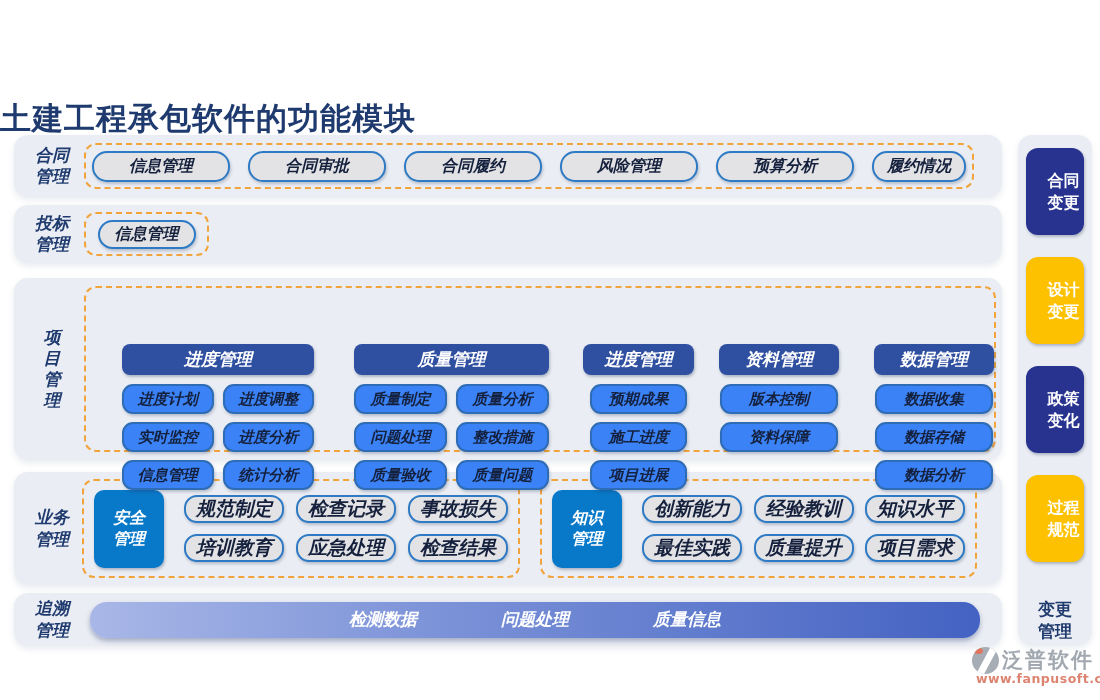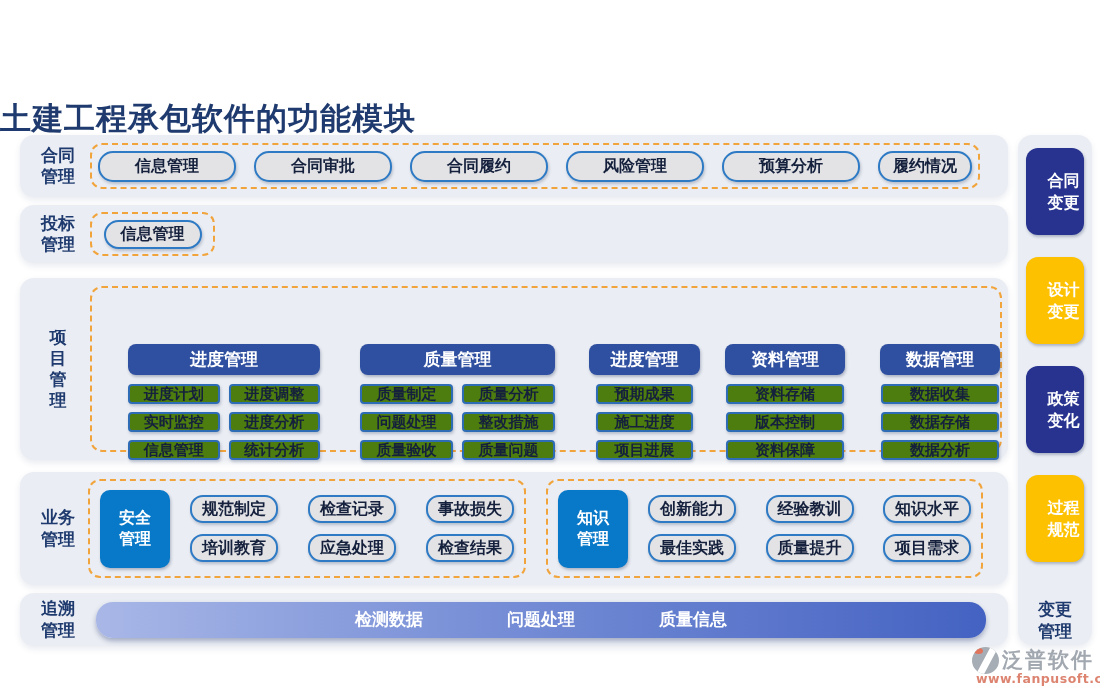--- a/index.html
+++ b/index.html
@@ -8,21 +8,21 @@
     position:relative; background:#ffffff; overflow:hidden;
     font-family:"DejaVu Sans","Liberation Sans",sans-serif;
   }
   
   .title {
     position:absolute; top:98px; left:0; width:100%;
     text-align:left; font-size:31px; font-weight:bold; color:#1e3a6e;
     letter-spacing:1px;
   }
   
-  .main { position:absolute; left:20px; top:135px; width:988px; }
+  .main { position:absolute; left:14px; top:135px; width:988px;font-style:italic; }
   .row {
     background:#eaedf3; border-radius:14px; display:flex; align-items:center;
     padding-left:10px; box-shadow:0 3px 6px rgba(40,60,110,.10);
   }
   .row-label {
     flex:none; width:56px; text-align:center; font-size:17px; font-weight:bold;
     color:#1e3a6e; line-height:1.25; word-break:break-all;
   }
   .row-label .two { display:inline-block; width:38px; }
   .row-label .one { display:inline-block; width:19px; }
@@ -34,22 +34,22 @@
   .chip {
     position:relative; display:flex; align-items:center; justify-content:center;
     font-weight:bold; color:#14203c; white-space:nowrap;
     box-shadow:1px 2px 3px rgba(30,50,90,.25);
   }
   .chip.grey {
     background:#e3e3e5; border:2px solid #2e7ac4; border-radius:15px;
     height:31px; font-size:16px;
   }
   .chip.gold {
-    background:#4d7c0f; border:2px solid #2e6cb5; border-radius:4px;
-    height:20px; font-size:15px;
+    background:#3b82f6; border:2px solid #2e6cb5; border-radius:11px;
+    height:30px; font-size:15px;
   }
   
   .row.r1 { height:62px; }
   .r1 .dash { flex:1; height:46px; margin-left:4px; margin-right:28px;
               justify-content:space-between; padding:0 6px; }
   .r1 .chip { width:138px; }
   .r1 .chip:last-child { width:94px; }
   
   .row.r2 { height:58px; margin-top:8px; }
   .r2 .dash.solo { width:125px; height:44px; margin-left:4px; justify-content:center; }
@@ -77,21 +77,21 @@
   .bgroup.g2 { width:437px; margin-left:20px; }
   .badge {
     flex:none; width:70px; height:78px; background:#0878c8; border-radius:10px;
     display:flex; align-items:center; justify-content:center;
     color:#ffffff; font-size:16px; font-weight:bold; line-height:1.3;
     box-shadow:1px 2px 3px rgba(30,50,90,.3);
   }
   .badge span { display:inline-block; width:34px; word-break:break-all; text-align:center; }
   .bgrid { flex:1; display:grid; grid-template-columns:repeat(3,auto);
            justify-content:space-between; row-gap:11px; margin-left:8px; }
-  .bgrid .chip { height:28px; padding:12px 10px; border-radius:13px; font-size:16px; }
+  .bgrid .chip { height:28px; padding:12px 10px; border-radius:13px; font-size:19px; }
   
   .row.r5 { height:53px; margin-top:8px; }
   .trace-bar {
     flex:1; height:36px; margin-left:10px; margin-right:22px; border-radius:17px;
     background:linear-gradient(90deg,#a9b7e7 0%,#7b92d8 40%,#4462c2 100%);
     display:flex; align-items:center; justify-content:center; gap:84px;
     color:#ffffff; font-size:17px; font-weight:bold;
     box-shadow:0 3px 5px rgba(30,50,110,.35);
   }
   
@@ -199,21 +199,20 @@
         <div class="col-header">进度管理</div>
         <div class="col-grid one">
           <div class="chip gold" style="width:97px">预期成果</div>
           <div class="chip gold" style="width:97px">施工进度</div>
           <div class="chip gold" style="width:97px">项目进展</div>
         </div>
       </div>
       <div class="pcol" style="width:120px;margin-left:13px">
         <div class="col-header">资料管理</div>
         <div class="col-grid one">
-          <div class="chip gold" style="width:118px">资料存储</div>
           <div class="chip gold" style="width:118px">版本控制</div>
           <div class="chip gold" style="width:118px">资料保障</div>
         </div>
       </div>
       <div class="pcol" style="width:120px;margin-left:23px">
         <div class="col-header">数据管理</div>
         <div class="col-grid one">
           <div class="chip gold" style="width:118px">数据收集</div>
           <div class="chip gold" style="width:118px">数据存储</div>
           <div class="chip gold" style="width:118px">数据分析</div>

